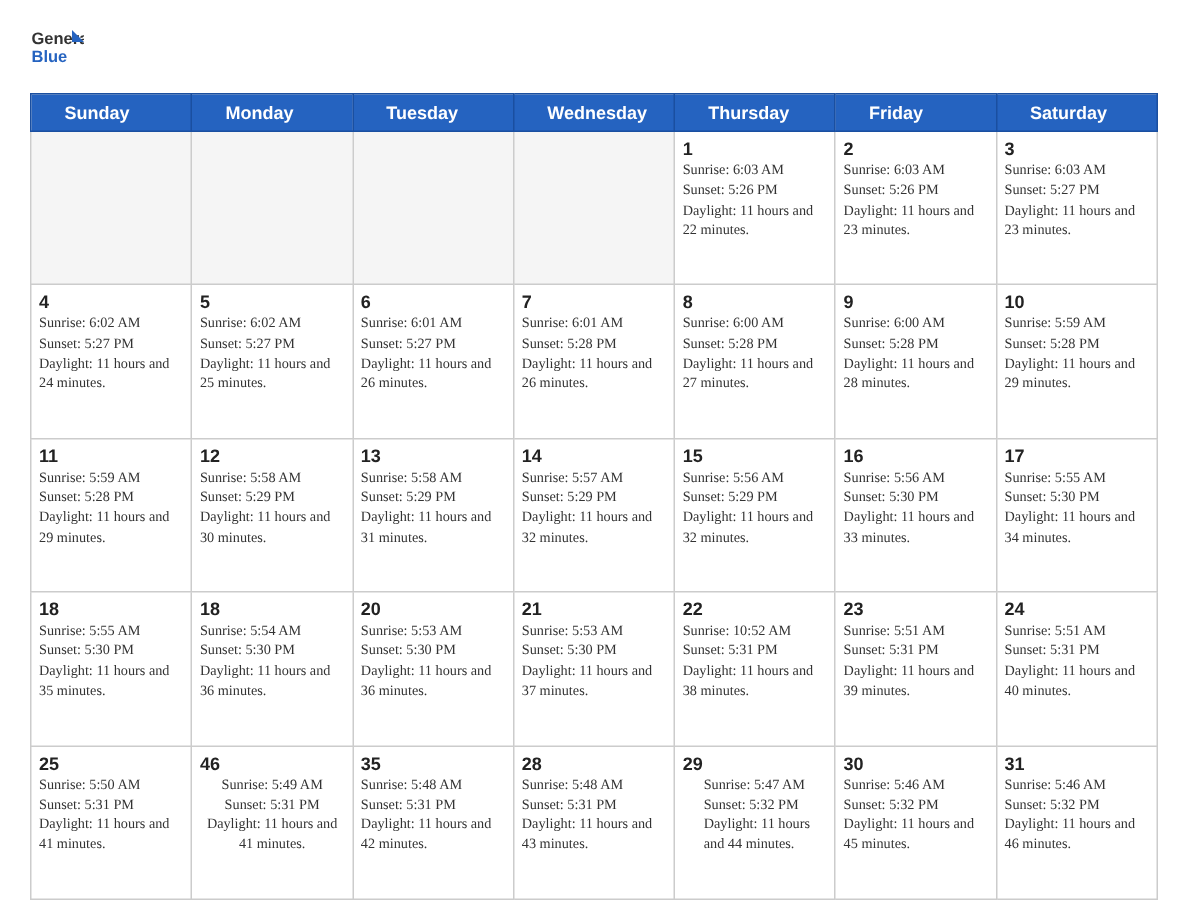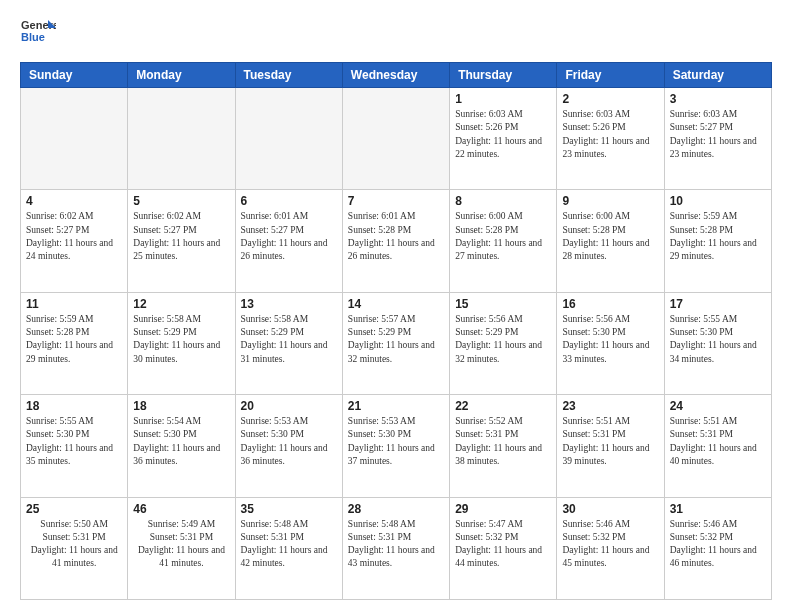--- a/index.html
+++ b/index.html
@@ -46,21 +46,21 @@
       border: 1px solid #bbb;
       border-collapse: collapse;
       width: 100%;
       table-layout: fixed;
     }
     .calendar th {
       background-color: #2563c0;
       color: #fff;
       font-size: 12px;
       font-weight: bold;
-      padding: 5px 8px;
+      padding: 5px 22px;
       text-align: left;
       border: 1px solid #1a4fa0;
     }
     .calendar td {
       border: 1px solid #ccc;
       vertical-align: top;
       padding: 4px 5px;
       font-size: 10px;
       color: #222;
       background: #fff;
@@ -253,41 +253,41 @@
 Daylight: 11 hours and 36 minutes.</div>
           </td>
           <td>
             <div class="day-number">21</div>
             <div class="day-info" style="white-space: pre-line;">Sunrise: 5:53 AM
 Sunset: 5:30 PM
 Daylight: 11 hours and 37 minutes.</div>
           </td>
           <td>
             <div class="day-number">22</div>
-            <div class="day-info" style="white-space: pre-line;">Sunrise: 5:52 AM
+            <div class="day-info" style="white-space: pre-line;">Sunrise: 10:52 AM
 Sunset: 5:31 PM
 Daylight: 11 hours and 38 minutes.</div>
           </td>
           <td>
             <div class="day-number">23</div>
             <div class="day-info" style="white-space: pre-line;">Sunrise: 5:51 AM
 Sunset: 5:31 PM
 Daylight: 11 hours and 39 minutes.</div>
           </td>
           <td>
             <div class="day-number">24</div>
             <div class="day-info" style="white-space: pre-line;">Sunrise: 5:51 AM
 Sunset: 5:31 PM
 Daylight: 11 hours and 40 minutes.</div>
           </td>
         </tr>
         <tr>
           <td>
             <div class="day-number">25</div>
-            <div class="day-info" style="white-space: pre-line; text-align: center;">Sunrise: 5:50 AM
+            <div class="day-info" style="white-space: pre-line;">Sunrise: 5:50 AM
 Sunset: 5:31 PM
 Daylight: 11 hours and 41 minutes.</div>
           </td>
           <td>
             <div class="day-number">46</div>
             <div class="day-info" style="white-space: pre-line; text-align: center;">Sunrise: 5:49 AM
 Sunset: 5:31 PM
 Daylight: 11 hours and 41 minutes.</div>
           </td>
           <td>
@@ -297,21 +297,21 @@
 Daylight: 11 hours and 42 minutes.</div>
           </td>
           <td>
             <div class="day-number">28</div>
             <div class="day-info" style="white-space: pre-line;">Sunrise: 5:48 AM
 Sunset: 5:31 PM
 Daylight: 11 hours and 43 minutes.</div>
           </td>
           <td>
             <div class="day-number">29</div>
-            <div class="day-info" style="white-space: pre-line;">Sunrise: 5:47 AM
+            <div class="day-info" style="white-space: pre-line; margin-left: 14px;">Sunrise: 5:47 AM
 Sunset: 5:32 PM
 Daylight: 11 hours and 44 minutes.</div>
           </td>
           <td>
             <div class="day-number">30</div>
             <div class="day-info" style="white-space: pre-line;">Sunrise: 5:46 AM
 Sunset: 5:32 PM
 Daylight: 11 hours and 45 minutes.</div>
           </td>
           <td>

